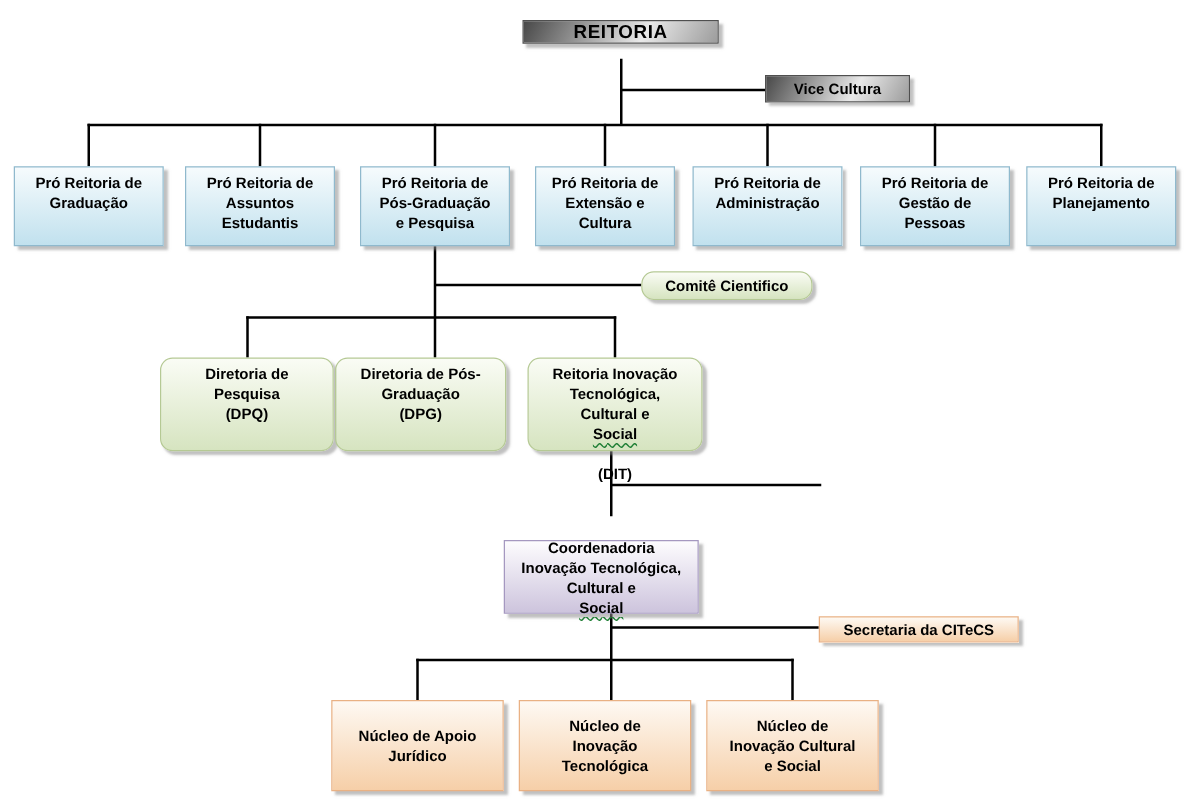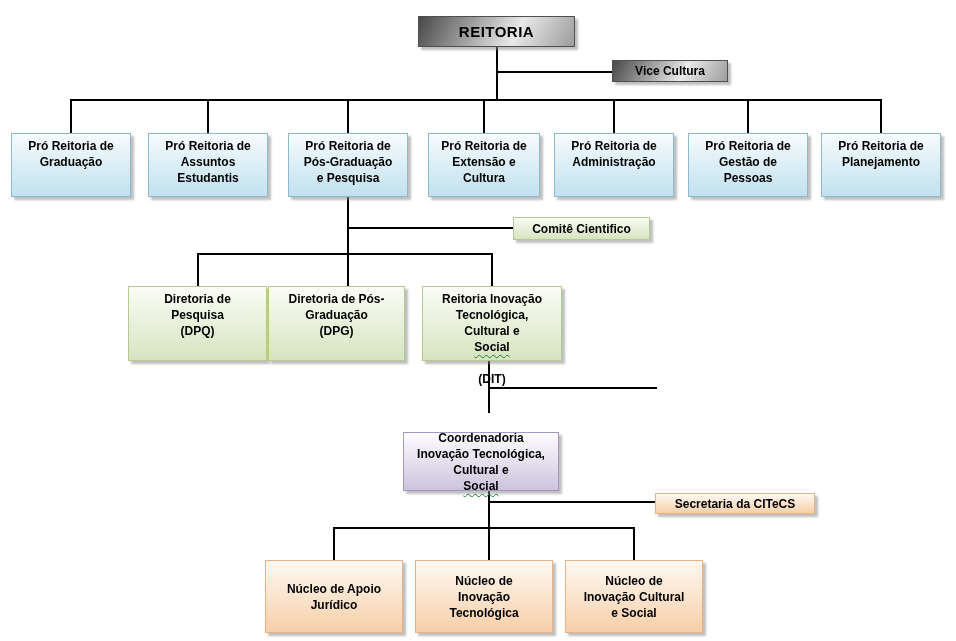--- a/index.html
+++ b/index.html
@@ -18,21 +18,21 @@
     border:1px solid #999;
     display:flex;flex-direction:column;justify-content:center;align-items:center;
     text-align:center;color:#000;font-weight:bold;
     font-size:12px;line-height:16px;
     white-space:pre-line;
     box-shadow:3px 3px 2px rgba(140,140,140,.55);
   }
   .top-align{justify-content:flex-start;padding-top:4px;}
   .gray{background:linear-gradient(118deg,#484848 0%,#e9e9e9 62%,#9c9c9c 100%);border-color:#4f4f4f;}
   .blue{background:linear-gradient(#f6fbfd 0%,#c1e1ee 100%);border-color:#8fb9cd;}
-  .green{background:linear-gradient(#fafcf5 0%,#d6e4c0 100%);border-color:#b5c994;}
+  .green{background:linear-gradient(#fafcf5 0%,#d6e4c0 100%);border-color:#b5c994;border-radius:10px;}
   .purple{background:linear-gradient(#fdfcfe 0%,#cdc4dd 100%);border-color:#a598c0;}
   .orange{background:linear-gradient(#fef9f3 0%,#f6cfa8 100%);border-color:#e9b184;}
   .root-node{font-size:15px;letter-spacing:.5px;}
   .wavy{text-decoration:underline wavy #1e7e34 1px;text-underline-offset:3px;}
 </style>
 </head>
 <body>
 
 <div id="canvas">
 
@@ -55,21 +55,21 @@
 
   <div class="vline" style="left:488px;top:361px;width:2px;height:52px"></div>
   <div class="hline" style="left:489px;top:387px;width:168px;height:2px"></div>
 
   <div class="vline" style="left:488px;top:472px;width:2px;height:88px"></div>
   <div class="hline" style="left:489px;top:501px;width:166px;height:2px"></div>
   <div class="hline" style="left:333px;top:527px;width:302px;height:2px"></div>
   <div class="vline" style="left:333px;top:527px;width:2px;height:33px"></div>
   <div class="vline" style="left:633px;top:527px;width:2px;height:33px"></div>
 
-  <div class="node gray root-node" style="left:418px;top:16px;width:157px;height:31px">REITORIA</div>
+  <div class="node gray root-node" style="left:418px;top:16px;width:157px;height:19px">REITORIA</div>
 
   <div class="node gray" style="left:612px;top:60px;width:116px;height:22px">Vice Cultura</div>
 
   <div class="node blue top-align" style="left:11px;top:133px;width:120px;height:64px">Pró Reitoria de
 Graduação</div>
   <div class="node blue top-align" style="left:148px;top:133px;width:120px;height:64px">Pró Reitoria de
 Assuntos
 Estudantis</div>
   <div class="node blue top-align" style="left:288px;top:133px;width:120px;height:64px">Pró Reitoria de
 Pós-Graduação

